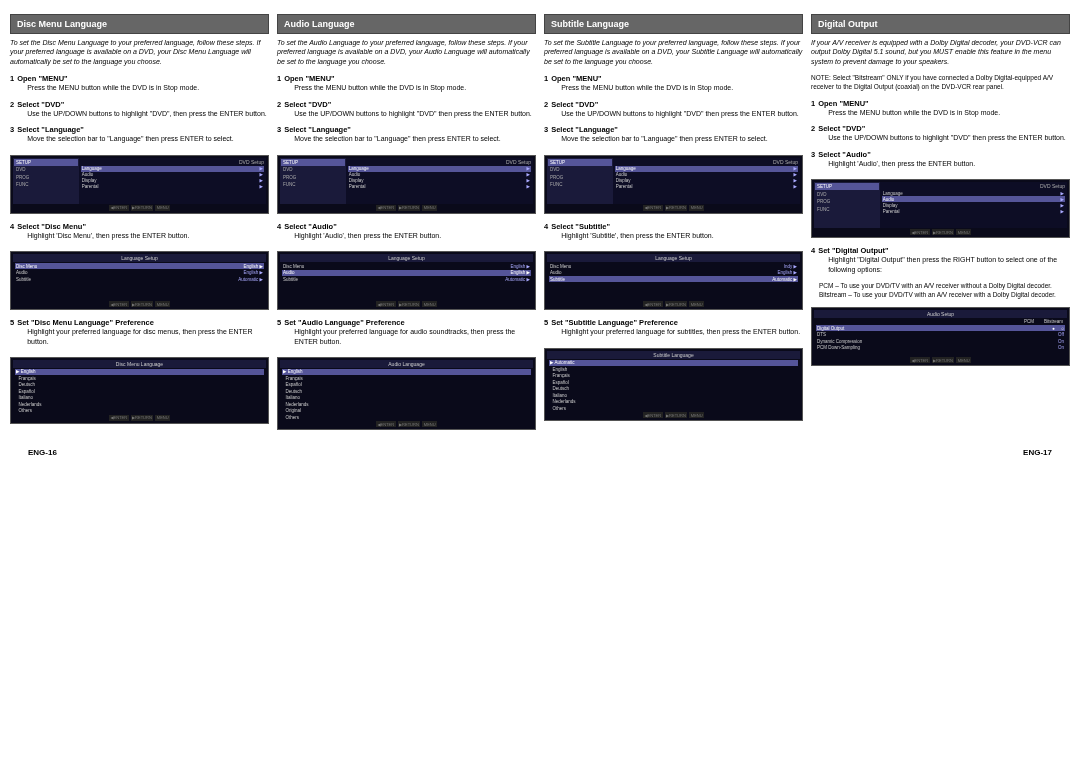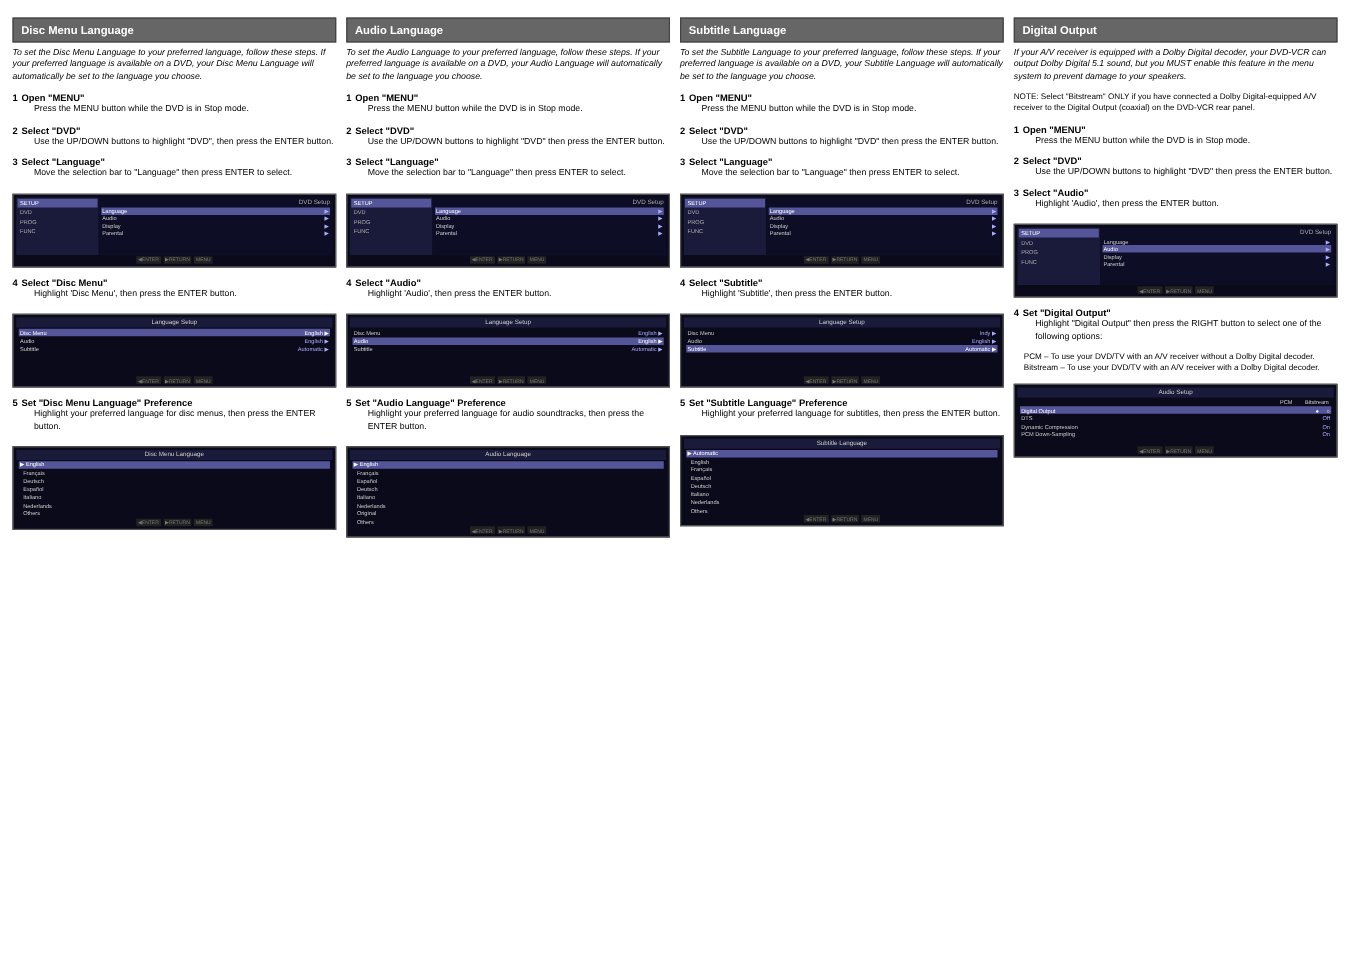--- a/index.html
+++ b/index.html
@@ -721,13 +721,17 @@
         <div class="dvd-bottom-btns">
           <span class="dvd-btn">◀ENTER</span>
           <span class="dvd-btn">▶RETURN</span>
           <span class="dvd-btn">MENU</span>
         </div>
       </div>
     </div>
 
   </div>
 
+  <div class="footer">
+    <span>ENG-16</span>
+    <span>ENG-17</span>
+  </div>
 </div>
 
 </body></html>

